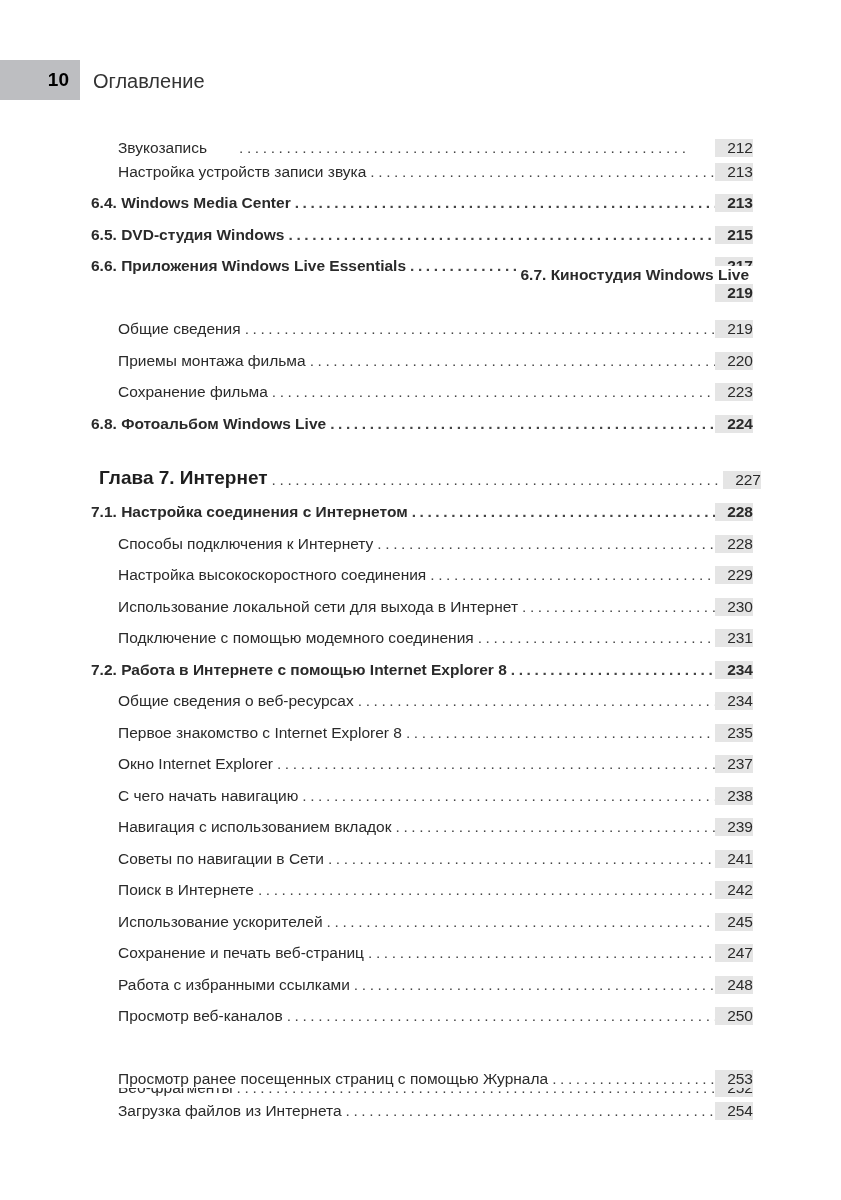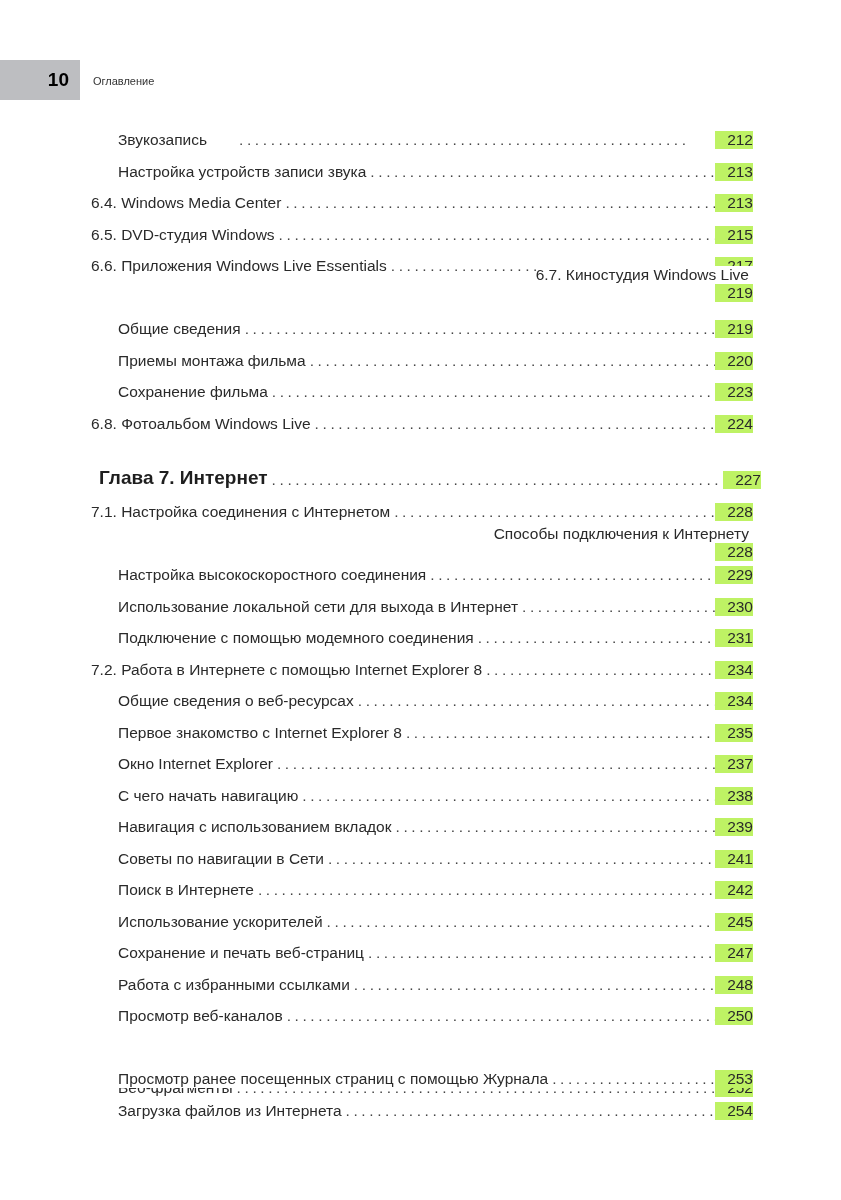--- a/index.html
+++ b/index.html
@@ -2,41 +2,41 @@
 <html><head>
 <meta charset="utf-8">
 <style>
   html, body { margin:0; padding:0; background:#ffffff; }
   body { width:841px; height:1200px; position:relative; overflow:hidden;
          font-family:"Liberation Sans", "DejaVu Sans", sans-serif; color:#2a2a2a; }
   .header { position:absolute; top:60px; left:0; height:40px; width:841px; }
   .page-num-box { position:absolute; left:0; top:0; width:80px; height:40px; background:#bdbec1;
                   display:flex; align-items:center; justify-content:flex-end; box-sizing:border-box; padding-right:11px;
                   font-weight:bold; font-size:19px; color:#000000; }
-  .running-title { position:absolute; left:93px; top:0; height:40px; line-height:42px; font-size:11px; color:#333; }
+  .running-title { position:absolute; left:93px; top:0; height:40px; line-height:42px; font-size:20px; color:#333; }
   .toc { position:absolute; top:121px; left:0; width:841px; }
   .row { position:absolute; left:0; width:841px; height:28px; display:flex; align-items:flex-end; font-size:15.5px; }
   .row .label { white-space:nowrap; padding-right:4px; background:#fff; position:relative; z-index:1; }
   .row .dots { flex:1; overflow:hidden; white-space:nowrap; letter-spacing:3.6px; color:#444; position:relative; top:0px; }
-  .row .page { width:34px; text-align:right; padding-left:4px; background:#bef264; white-space:nowrap; }
-  .row.l1 { padding-left:91px; box-sizing:border-box; padding-right:88px; }
+  .row .page { width:34px; text-align:right; padding-left:4px; background:#e5e5e5; white-space:nowrap; }
+  .row.l1 { padding-left:91px; box-sizing:border-box; padding-right:88px;font-weight:bold; }
   .row.l2 { padding-left:118px; box-sizing:border-box; padding-right:88px; }
   .row.chapter { padding-left:91px; box-sizing:border-box; padding-right:88px;margin-left:8px; }
   .row.chapter .label { font-weight:bold; font-size:19px; color:#1e1e1e; }
 </style>
 </head>
 <body>
 
 <div class="header">
   <div class="page-num-box">10</div>
   <div class="running-title">Оглавление</div>
 </div>
 
 <div class="toc" id="toc">
-    <div class="row l2" style="top: 0px; gap: 28px;">
+    <div class="row l2" style="top: 8px; gap: 28px;">
       <span class="label">Звукозапись</span>
       <span class="dots">........................................................................................................................................................................................................</span>
       <span class="page">212</span>
     </div>
     <div class="row l2" style="top: 31.5px;">
       <span class="label">Настройка устройств записи звука</span>
       <span class="dots">........................................................................................................................................................................................................</span>
       <span class="page">213</span>
     </div>
     <div class="row l1" style="top: 63px;">
@@ -82,21 +82,21 @@
     <div class="row chapter" style="top: 340px;">
       <span class="label">Глава 7. Интернет</span>
       <span class="dots">........................................................................................................................................................................................................</span>
       <span class="page">227</span>
     </div>
     <div class="row l1" style="top: 372px;">
       <span class="label">7.1. Настройка соединения с Интернетом</span>
       <span class="dots">........................................................................................................................................................................................................</span>
       <span class="page">228</span>
     </div>
-    <div class="row l2" style="top: 403.5px; flex-direction: column;">
+    <div class="row l2" style="top: 403.5px;">
       <span class="label">Способы подключения к Интернету</span>
       <span class="dots">........................................................................................................................................................................................................</span>
       <span class="page">228</span>
     </div>
     <div class="row l2" style="top: 435px;">
       <span class="label">Настройка высокоскоростного соединения</span>
       <span class="dots">........................................................................................................................................................................................................</span>
       <span class="page">229</span>
     </div>
     <div class="row l2" style="top: 466.5px;">

